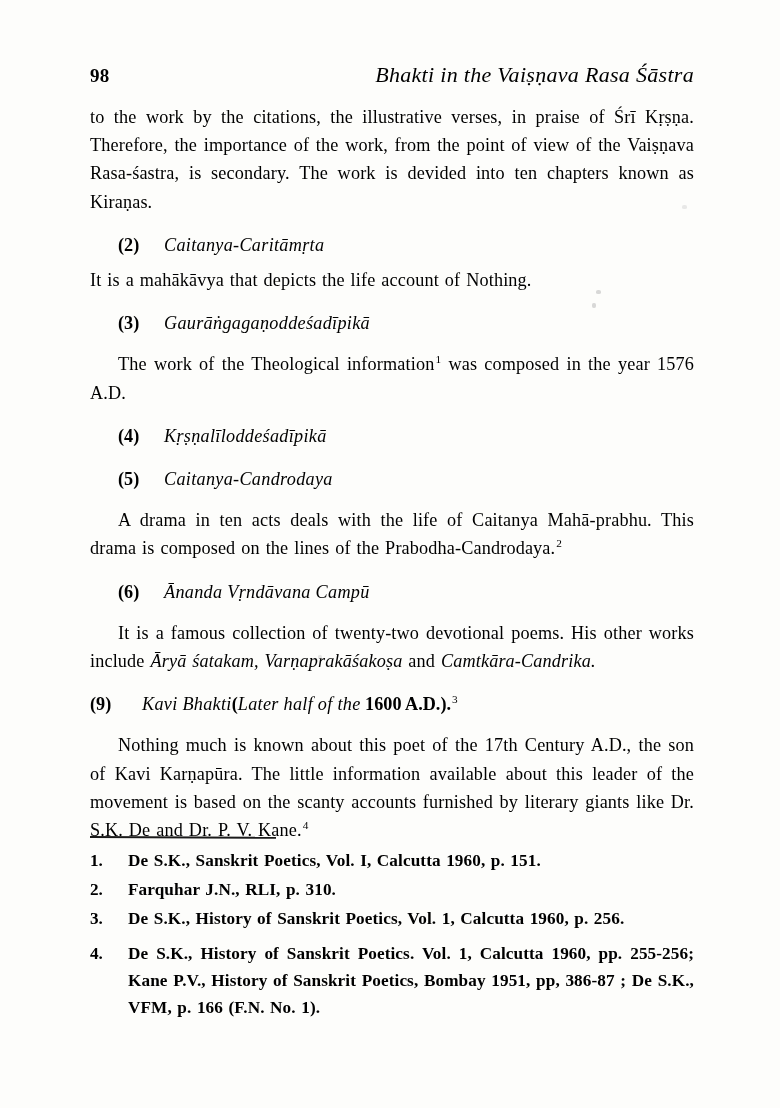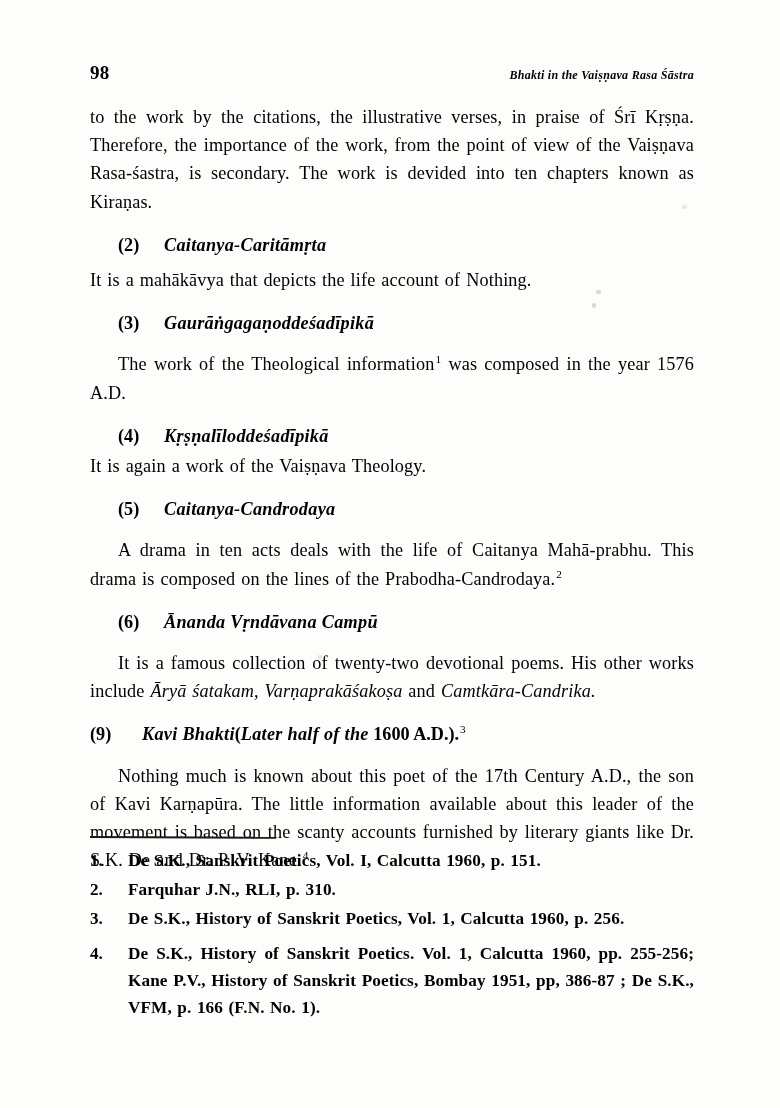--- a/index.html
+++ b/index.html
@@ -34,22 +34,22 @@
     align-items: baseline;
     justify-content: space-between;
   }
   .folio {
     font-weight: bold;
     font-size: 19px;
     letter-spacing: 0.2px;
   }
   .runtitle {
     font-style: italic;
-    font-weight: bold;
-    font-size: 12px;
+    font-weight: normal;
+    font-size: 22px;
     letter-spacing: 0.3px;
     white-space: nowrap;
   }
   
   .body {
     position: absolute;
     left: 90px;
     top: 96px;
     width: 604px;
   }
@@ -81,21 +81,21 @@
     line-height: 28.2px;
     padding-left: 28px;
   }
   .work-head .num {
     font-weight: bold;
     display: inline-block;
     min-width: 46px;
   }
   .work-head .title {
     font-style: italic;
-    font-weight: bold;
+    font-weight: normal;
     letter-spacing: 0.3px;
   }
   .work-head.flushleft {
     padding-left: 0;
   }
   .work-head.flushleft .num {
     min-width: 52px;
   }
   .work-head .romanbit {
     font-style: normal;
@@ -180,21 +180,20 @@
     <p class="flush">It is a mahākāvya that depicts the life account of Nothing.</p>
 
     <div class="work-head">
       <span class="num">(3)</span><span class="title">Gaurāṅgagaṇoddeśadīpikā</span>
     </div>
     <p class="para"><span>The work of the Theological information</span><sup>1</sup><span> was composed  in the year 1576 A.D.</span></p>
 
     <div class="work-head">
       <span class="num">(4)</span><span class="title">Kṛṣṇalīloddeśadīpikā</span>
     </div>
-    <p class="tight">It is again a work of the Vaiṣṇava Theology.</p>
 
     <div class="work-head">
       <span class="num">(5)</span><span class="title">Caitanya-Candrodaya</span>
     </div>
     <p class="para"><span>A drama in ten acts  deals  with  the  life  of  Caitanya  Mahā-prabhu.   This drama is  composed  on  the  lines of the  Prabodha-Candrodaya.</span><sup>2</sup></p>
 
     <div class="work-head">
       <span class="num">(6)</span><span class="title">Ānanda Vṛndāvana Campū</span>
     </div>
     <p class="para"><span>It is a famous collection of twenty-two devotional poems.   His other   works   include </span><span class="ital">Āryā   śatakam,   Varṇaprakāśakoṣa</span><span> and </span><span class="ital">Camtkāra-Candrika.</span></p>

